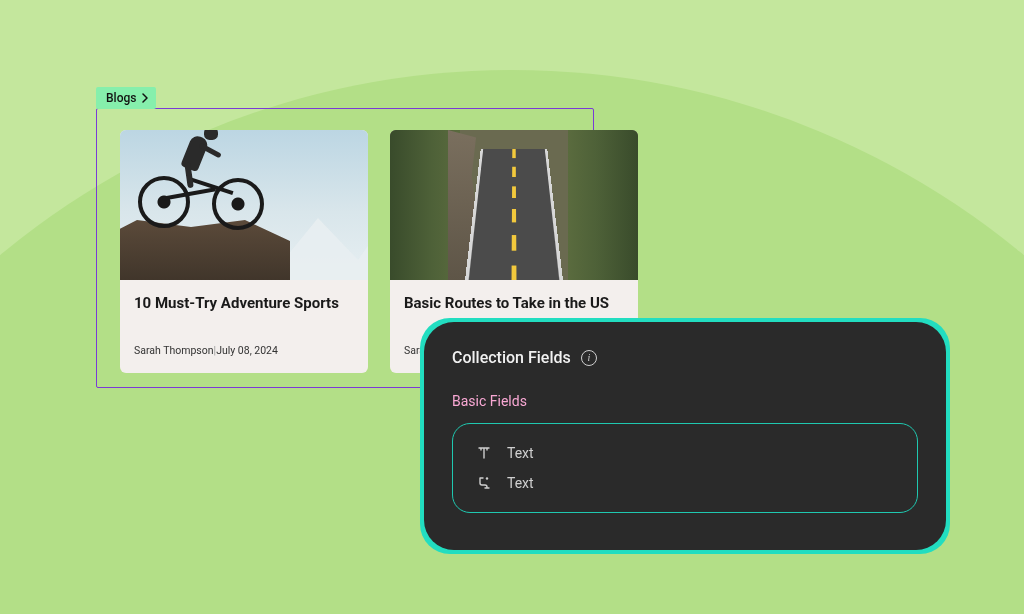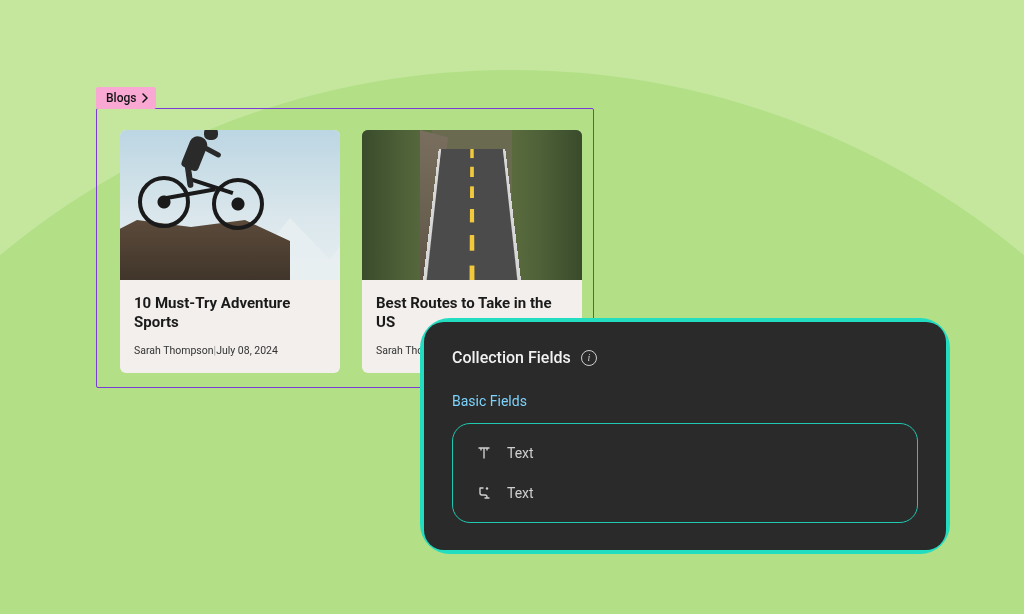--- a/index.html
+++ b/index.html
@@ -27,40 +27,40 @@
     top: 108px;
     width: 498px;
     height: 280px;
     border: 1.5px solid #7a3bd6;
     border-radius: 2px;
   }
   .blogs-tag {
     position: absolute;
     left: 96px;
     top: 87px;
-    background: #f9a8d4;
+    background: #86efac;
     color: #111;
     font-size: 12px;
     font-weight: 500;
     padding: 4px 6px 4px 10px;
     display: flex;
     align-items: center;
     gap: 4px;
     border-radius: 2px;
   }
   .blogs-tag svg { display: block; }
   .cards-row {
     position: absolute;
     left: 120px;
     top: 130px;
     display: flex;
     gap: 22px;
   }
   .card {
-    width: 220px;
+    width: 248px;
     background: #f3efed;
     border-radius: 6px;
     overflow: hidden;
     display: flex;
     flex-direction: column;
   }
   .card-img {
     width: 100%;
     height: 150px;
     position: relative;
@@ -209,21 +209,21 @@
     width: 530px;
     height: 236px;
     background: #22ddc0;
     border-radius: 30px;
     padding: 4px;
   }
   .panel-inner {
     width: 100%;
     height: 100%;
     background: #2a2a2a;
-    border-radius: 20px;
+    border-radius: 30px;
     padding: 26px 28px 22px 28px;
     color: #e7e7e7;
   }
   .panel-title-row {
     display: flex;
     align-items: center;
     gap: 10px;
     margin-bottom: 26px;
   }
   .panel-title {
@@ -236,30 +236,29 @@
     border: 1.5px solid #cfcfcf;
     border-radius: 50%;
     display:flex;align-items:center;justify-content:center;
     font-size:10px;
     color:#cfcfcf;
     font-family: Georgia, serif;
     font-style: italic;
   }
   .section-label {
     font-size: 14px;
-    color: #7dd3fc;
+    color: #f9a8d4;
     margin-bottom: 14px;
   }
   .fields-box {
     border: 1.5px solid #1fc8b0;
     border-radius: 18px;
     padding: 14px 18px;
     display: flex;
     flex-direction: column;
-    gap: 10px;
   }
   .field-row {
     display: flex;
     align-items: center;
     gap: 14px;
     padding: 6px 4px;
     font-size: 14px;
     color: #cfcfcf;
     cursor: pointer;
     border-radius: 8px;
@@ -314,21 +313,21 @@
 
     <div class="card">
       <div class="card-img">
         <div class="img2-bg"></div>
         <div class="img2-veg-left"></div>
         <div class="img2-veg-right"></div>
         <div class="img2-rock"></div>
         <div class="img2-road"></div>
       </div>
       <div class="card-body">
-        <div class="card-title">Best Routes to Take in the US</div>
+        <div class="card-title">Basic Routes to Take in the US</div>
         <div class="card-meta">
           <span>Sarah Thompson</span>
           <span class="meta-sep">|</span>
           <span>July 08, 2024</span>
         </div>
       </div>
     </div>
   </div>
 
   <div class="panel">

